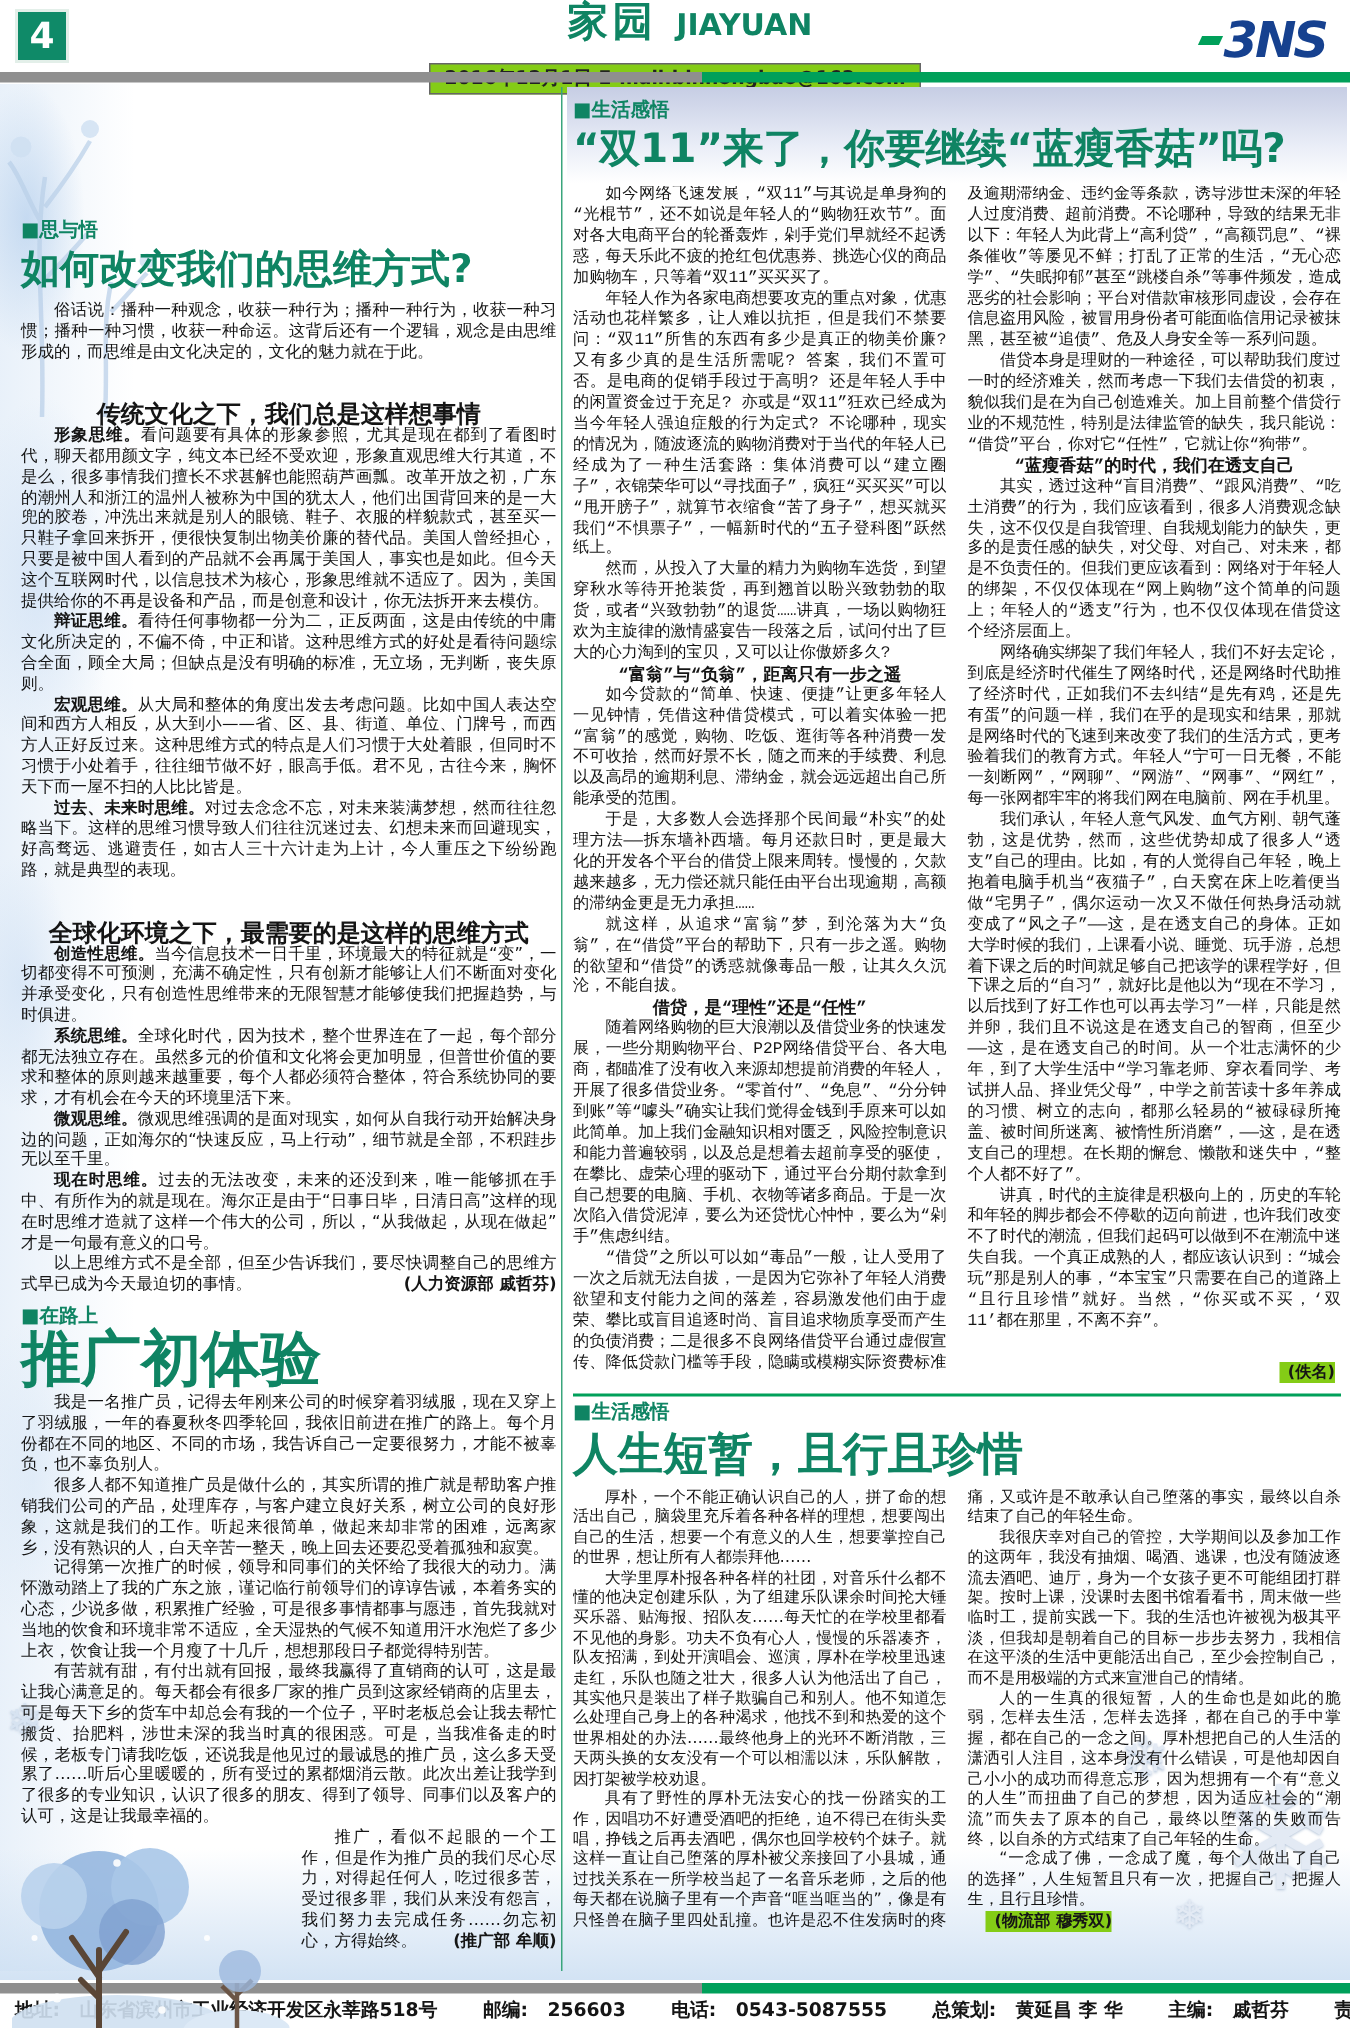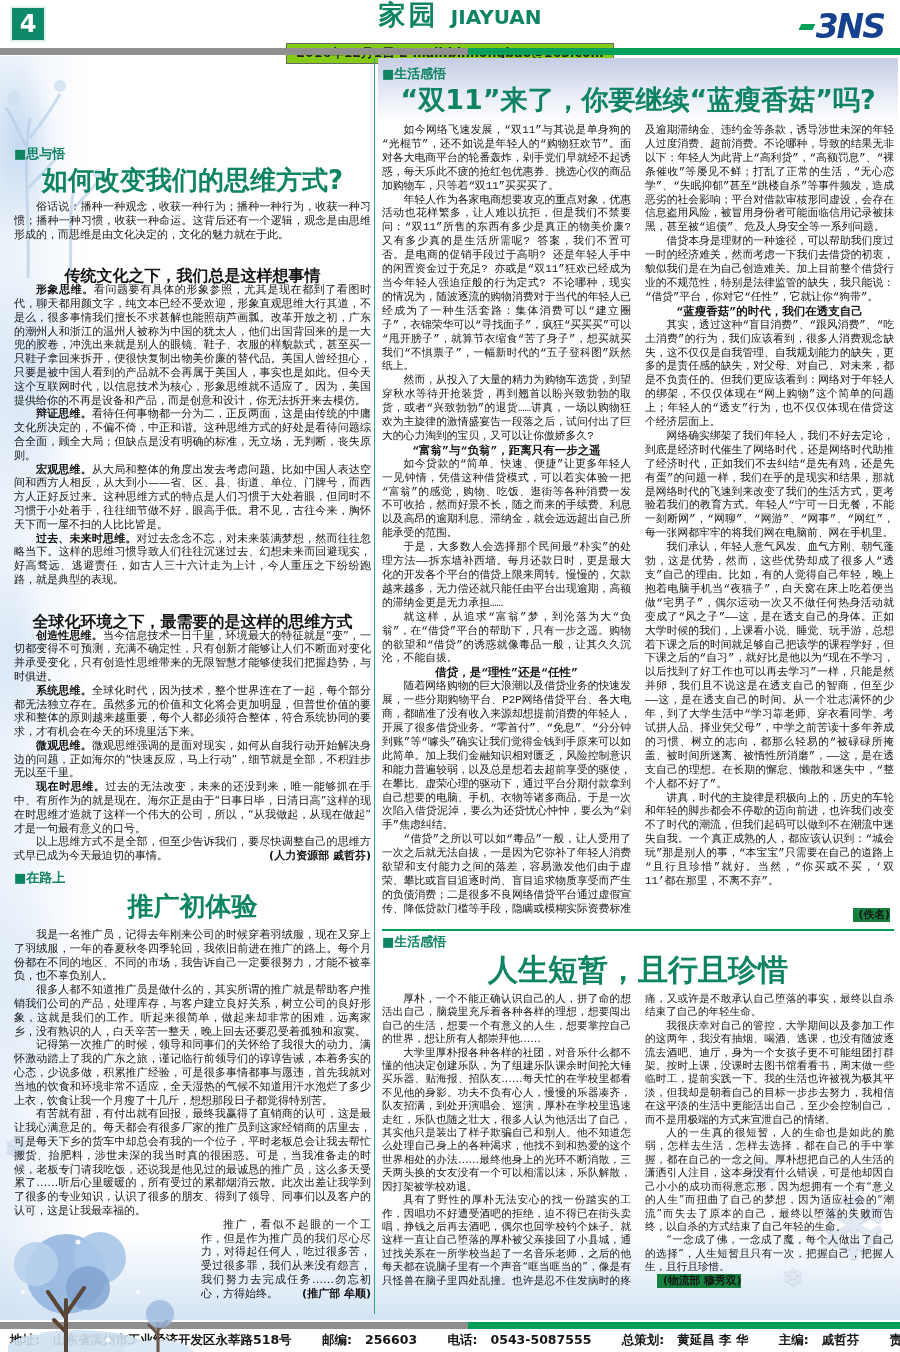--- a/index.html
+++ b/index.html
@@ -31,23 +31,23 @@
      linear-gradient(to right, rgba(214,229,245,.55), rgba(255,255,255,0));}
   .decor-bottom{position:absolute;left:0;top:1232px;width:100%;height:88px;pointer-events:none;
     background:linear-gradient(to top, rgba(203,222,242,.85), rgba(255,255,255,0));}
   .snowflake{position:absolute;color:#e3eaf4;text-shadow:0 1px 2px #b4c4d8;pointer-events:none;}
   .branch-svg{position:absolute;left:0;top:58px;pointer-events:none;opacity:.8;}
   
   .col-left{position:absolute;left:14px;top:58px;width:357px;}
   .vline{position:absolute;left:374px;top:58px;width:1px;height:1256px;background:#3aa57c;}
   .col-right{position:absolute;left:382px;top:58px;width:512px;}
   .sec-label{color:#0f8463;font-weight:bold;font-size:13px;line-height:16px;}
-  h2.art-title{margin:2px 0 4px;text-align:center;color:#0f8463;font-weight:bold;}
+  h2.art-title{margin:2px 0 4px;color:#0f8463;font-weight:bold;}
   .t-thought{font-size:26px;line-height:32px;}
-  .t-road{font-size:26px;line-height:36px;}
+  .t-road{font-size:40px;line-height:36px;}
   .t-d11{font-size:27px;line-height:32px;}
   .t-life{font-size:30px;line-height:36px;}
   .body{text-align:justify;}
   .body p{margin:0;}
   .para{text-indent:2em;}
   .subhead{font-weight:bold;text-align:center;text-indent:0;}
   .byline{float:right;font-weight:bold;}
   
   .sec-thought{margin-top:88px;position:relative;z-index:2;}
   .sec-thought .body{font-size:11px;line-height:13.8px;}
@@ -55,21 +55,21 @@
   .sec-road{margin-top:7px;position:relative;z-index:2;}
   .sec-road .body{font-size:11px;line-height:13.8px;}
   .tree-illustration{float:left;width:185px;height:148px;margin:4px 8px 0 -6px;}
   
   .sec-d11{position:relative;}
   .d11-band{background:linear-gradient(180deg,#c6cde4 0%,#e9edf7 60%,#ffffff 100%);
             padding:8px 4px 2px 4px;margin:0 -4px;}
   .cols2{columns:2;column-gap:14px;column-fill:auto;overflow:hidden;}
   .sec-d11 .body{height:800px;font-size:10.8px;line-height:13.9px;margin-top:2px;font-family:Liberation Mono, monospace;}
   .sec-d11 .subhead{font-size:11.5px;}
-  .byline-abs{position:absolute;font-weight:bold;font-size:10.8px;background:#15803d;padding-left:6px;}
+  .byline-abs{position:absolute;font-weight:bold;font-size:10.8px;background:#84cc16;padding-left:6px;}
   .hr-green{height:2px;background:#00a05a;margin:5px 0 3px;}
   .sec-life{position:relative;}
   .sec-life .body{height:312px;font-size:10.6px;line-height:13.4px;margin-top:2px;}
   
   .footer-bar{position:absolute;left:0;top:1322px;width:100%;height:7px;font-size:0;}
   .footer-bar .gray{display:inline-block;width:52%;height:7px;background:#8f8f8f;}
   .footer-bar .green{display:inline-block;width:48%;height:7px;background:#00a05a;}
   .footer-text{position:absolute;left:10px;top:1332px;width:884px;font-size:12.5px;
                font-weight:bold;white-space:nowrap;}
   .footer-text span{margin-right:13px;}

